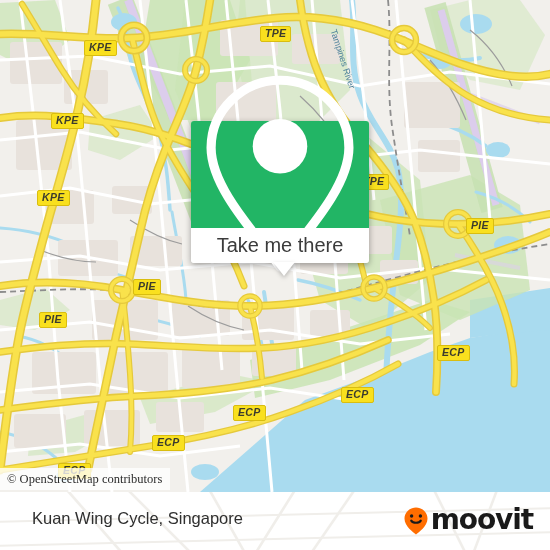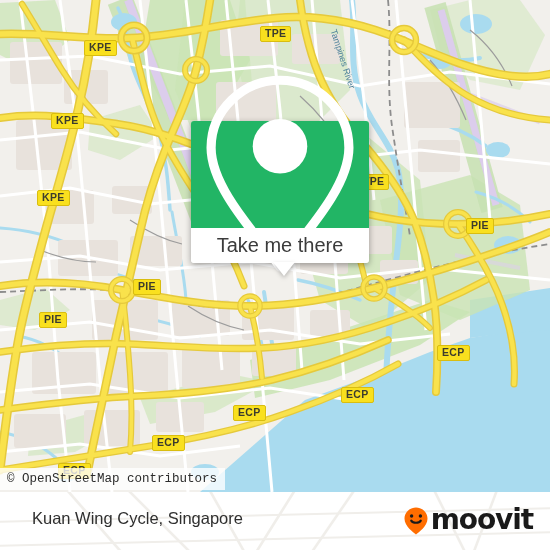--- a/index.html
+++ b/index.html
@@ -25,20 +25,21 @@
     font-size:10.5px;
     font-weight:bold;
     letter-spacing:.3px;
     line-height:13px;
     height:14px;
     padding:0 4px 0 4px;
     text-align:center;
     box-sizing:content-box;
     white-space:nowrap;
     font-family:"Liberation Sans",sans-serif;
+    font-style:italic;
   }
 
   
   .river-label{
     position:absolute;
     color:#4a7f99;
     font-size:9px;
     white-space:nowrap;
     font-family:"Liberation Sans",sans-serif;
     transform-origin:left top;
@@ -84,21 +85,21 @@
   
   #osm-attr{
     position:absolute;
     left:0;top:468px;
     height:22px;
     background:rgba(255,255,255,.78);
     color:#2b2b2b;
     font-size:12.5px;
     line-height:22px;
     padding:0 8px 0 7px;
-    font-family:Liberation Mono, monospace;
+    font-family:Liberation Serif, serif;
     white-space:nowrap;
   }
 
   
   #footer{
     position:absolute;
     left:0;top:492px;
     width:550px;height:58px;
     background:#ffffff;
     overflow:hidden;

